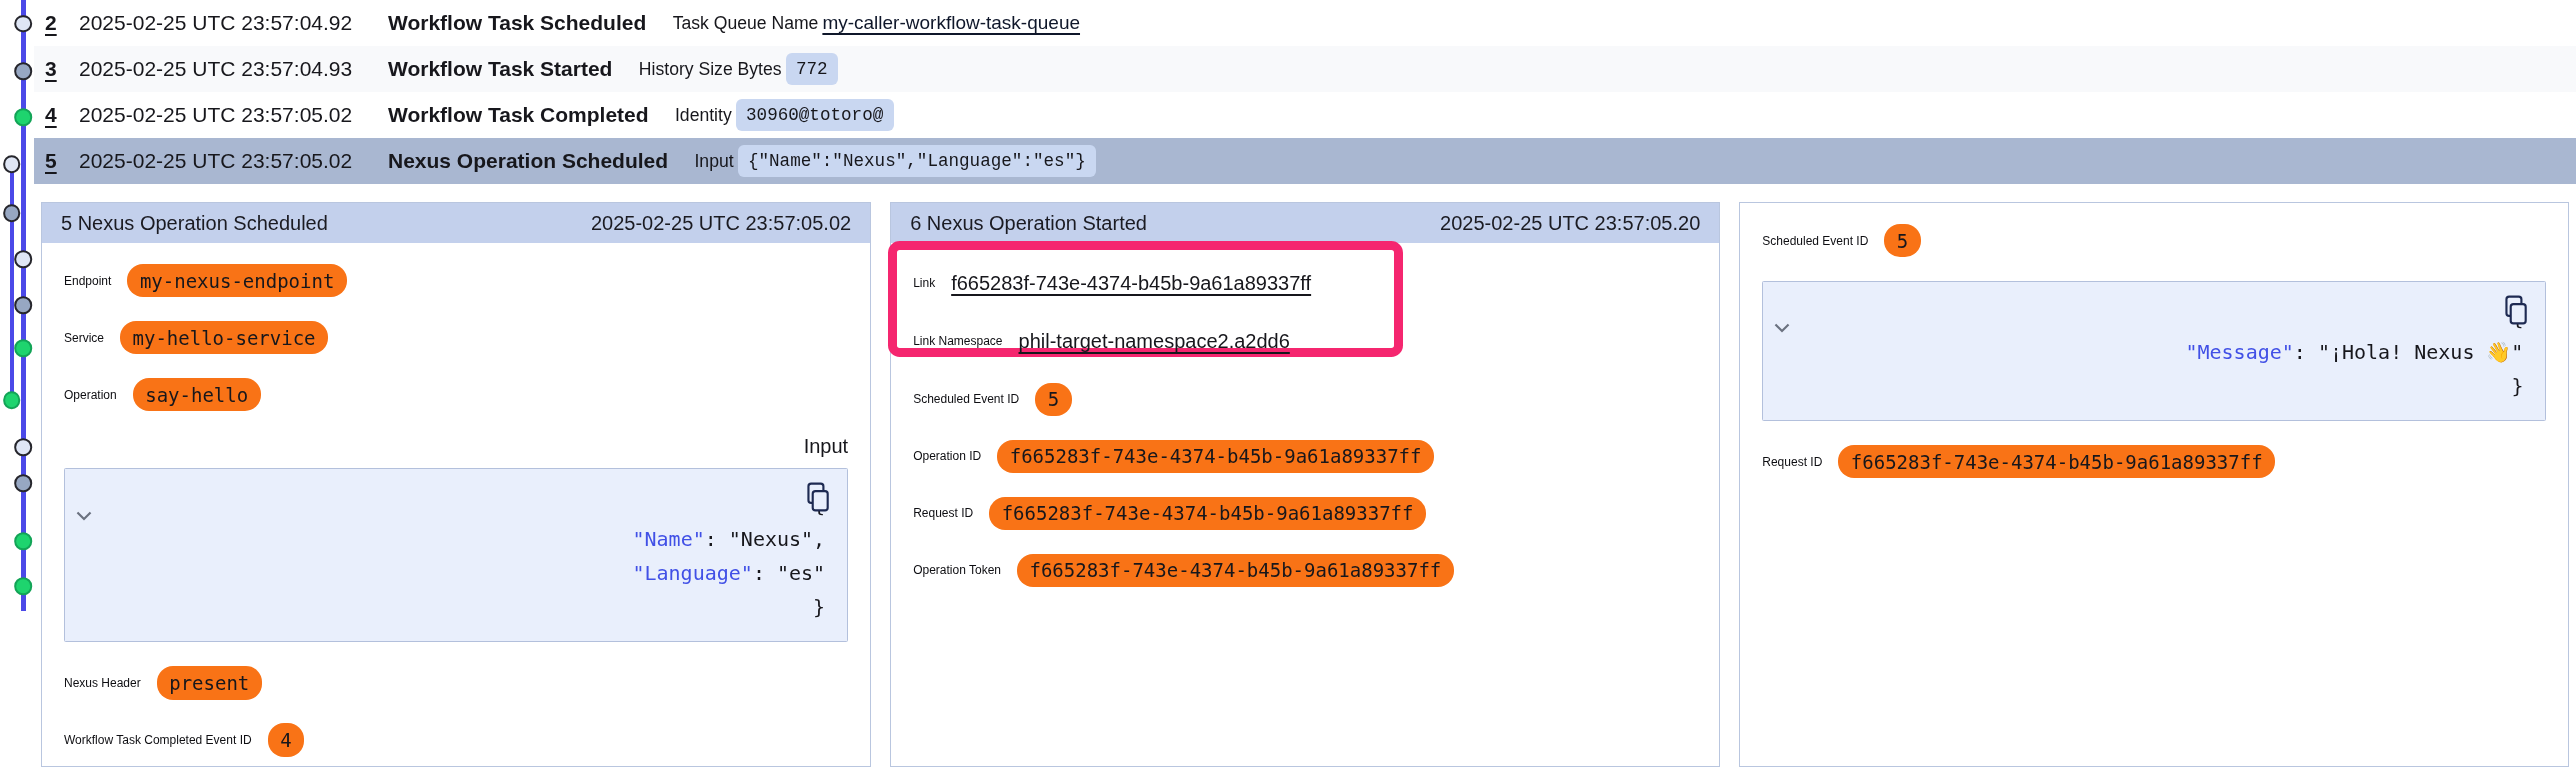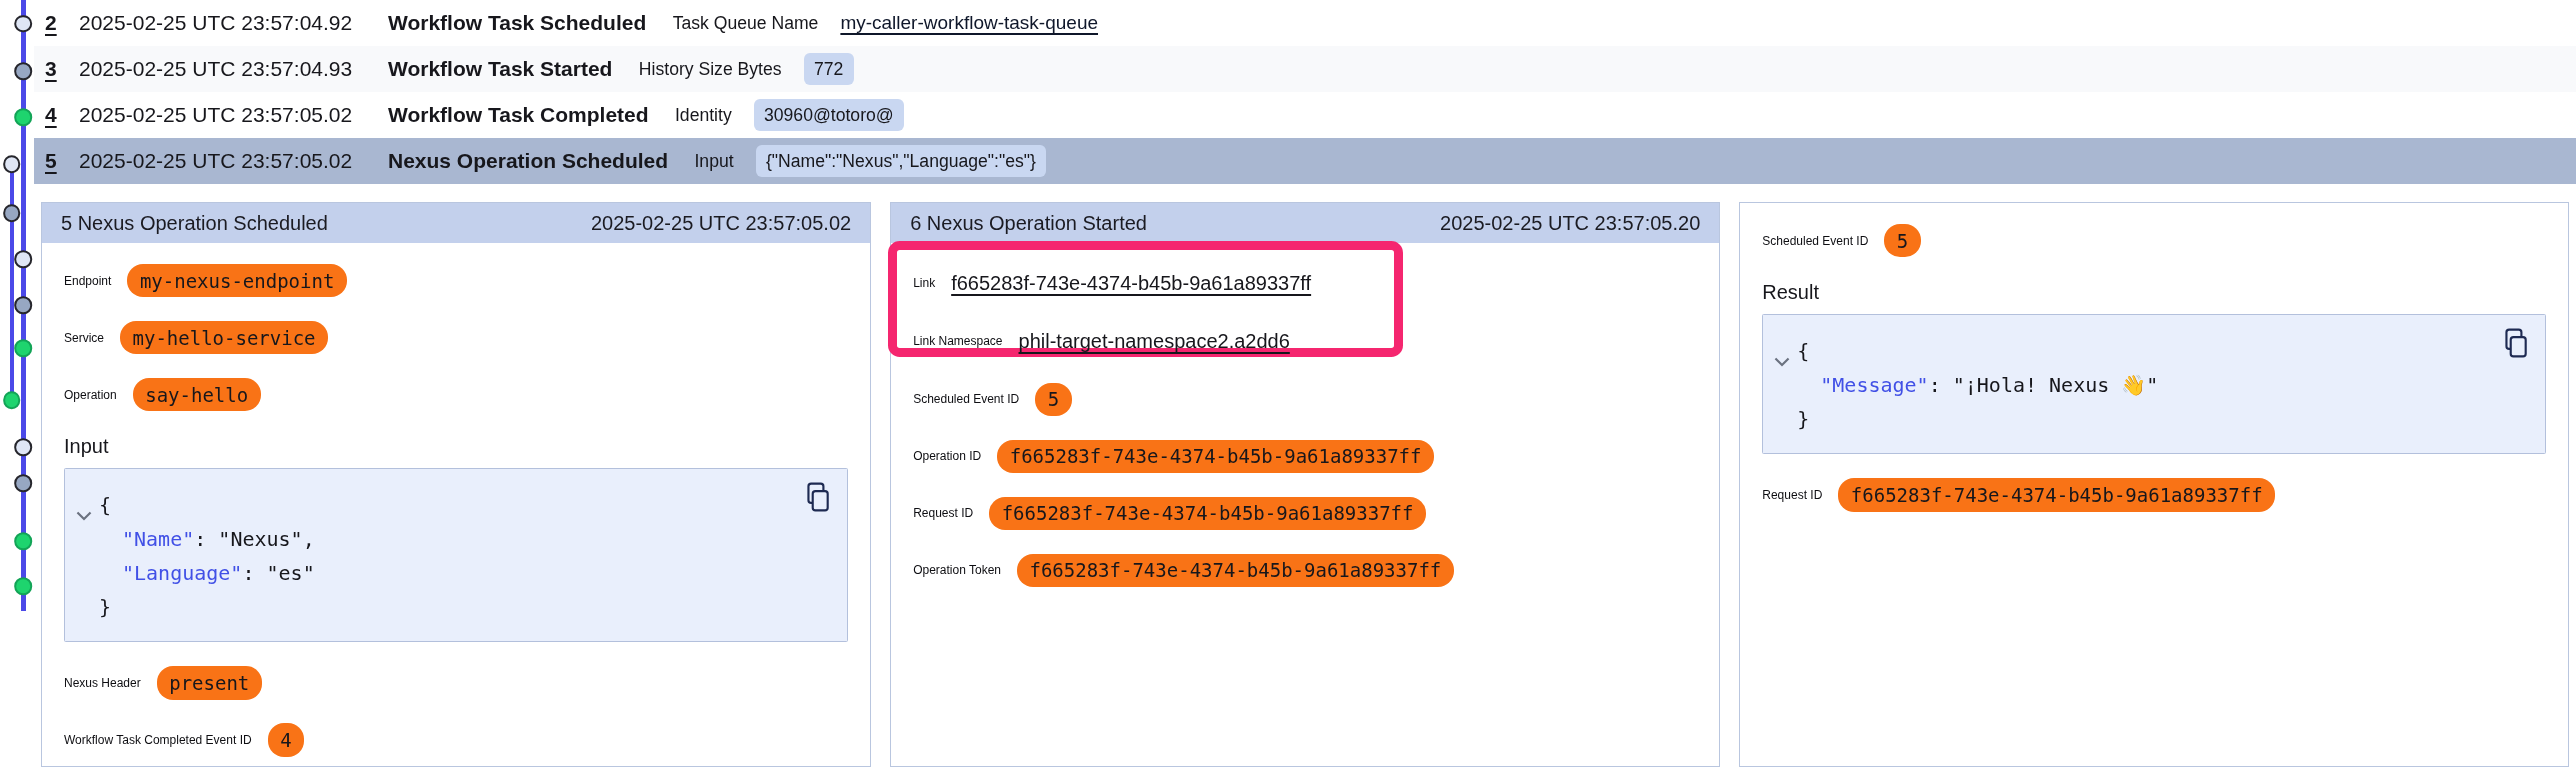--- a/index.html
+++ b/index.html
@@ -19,29 +19,29 @@
 
   
   .events { position:absolute; left:34px; top:0; right:0; }
   .event-row { height:46px; display:flex; align-items:center; padding-left:11px; }
   .event-row.shaded   { background:#f8f9fb; }
   .event-row.selected { background:#a9b7d1; }
   .ev-num { width:34px; font-size:21px; font-weight:600; text-decoration:underline;
             text-underline-offset:3.7px; text-decoration-thickness:1.5px; color:#17171c; }
   .ev-time { width:309px; font-size:21px; }
   .ev-title { font-size:21px; font-weight:700; margin-right:26.4px; }
-  .ev-label { font-size:17.6px; margin-right:22px; color:#17171c; }
+  .ev-label { font-size:17.6px; margin-right:4px; color:#17171c; }
   .ev-link { font-size:19px; text-decoration:underline; text-underline-offset:3.7px;
              text-decoration-thickness:1.5px; color:#0f172a; }
   .ev-badge { background:#c9d7f1; border-radius:5.9px; padding:5.9px 10.3px;
-              font-family:Liberation Sans, sans-serif; font-size:17.6px; }
+              font-family:Liberation Mono, monospace; font-size:17.6px; }
 
   
   .panels { position:absolute; left:41px; top:202px; right:6.6px; height:565px;
-            display:flex; gap:19px; }
+            display:flex; gap:19px;text-align:right; }
   .panel { flex:1; border:1.5px solid #b9c6df; background:#ffffff;
            display:flex; flex-direction:column; }
   .panel-header { height:40px; flex:none; background:#c3d0ec; display:flex;
                   align-items:center; justify-content:space-between;
                   padding:0 19px; font-size:20px; color:#1b1b22; }
   .panel-body { flex:1; padding:20.5px 22px; position:relative; font-size:20px; }
 
   .field { display:flex; align-items:center; gap:16px; margin-bottom:23px;
            min-height:34px; }
   .f-label { font-size:12px; color:#0e0e12; }
@@ -209,21 +209,20 @@
       </div>
     </div>
   </div>
 
   <div class="panel">
     <div class="panel-body">
       <div class="field">
         <span class="f-label">Scheduled Event ID</span>
         <span class="badge">5</span>
       </div>
-      <div class="result-label">Result</div>
       <div class="codeblock">
         <span class="chevron">
           <svg width="16" height="10.3" viewBox="0 0 22 14">
               <polyline points="2,2 11,11 20,2" fill="none" stroke="#6b7280" stroke-width="3"></polyline>
             </svg>
         </span>
         <div class="code-line">{</div>
         <div class="code-line inner"><span class="json-key">"Message"</span><span>: </span><span>"¡Hola! Nexus 👋"</span></div>
         <div class="code-line">}</div>
         <span class="copy-btn">

